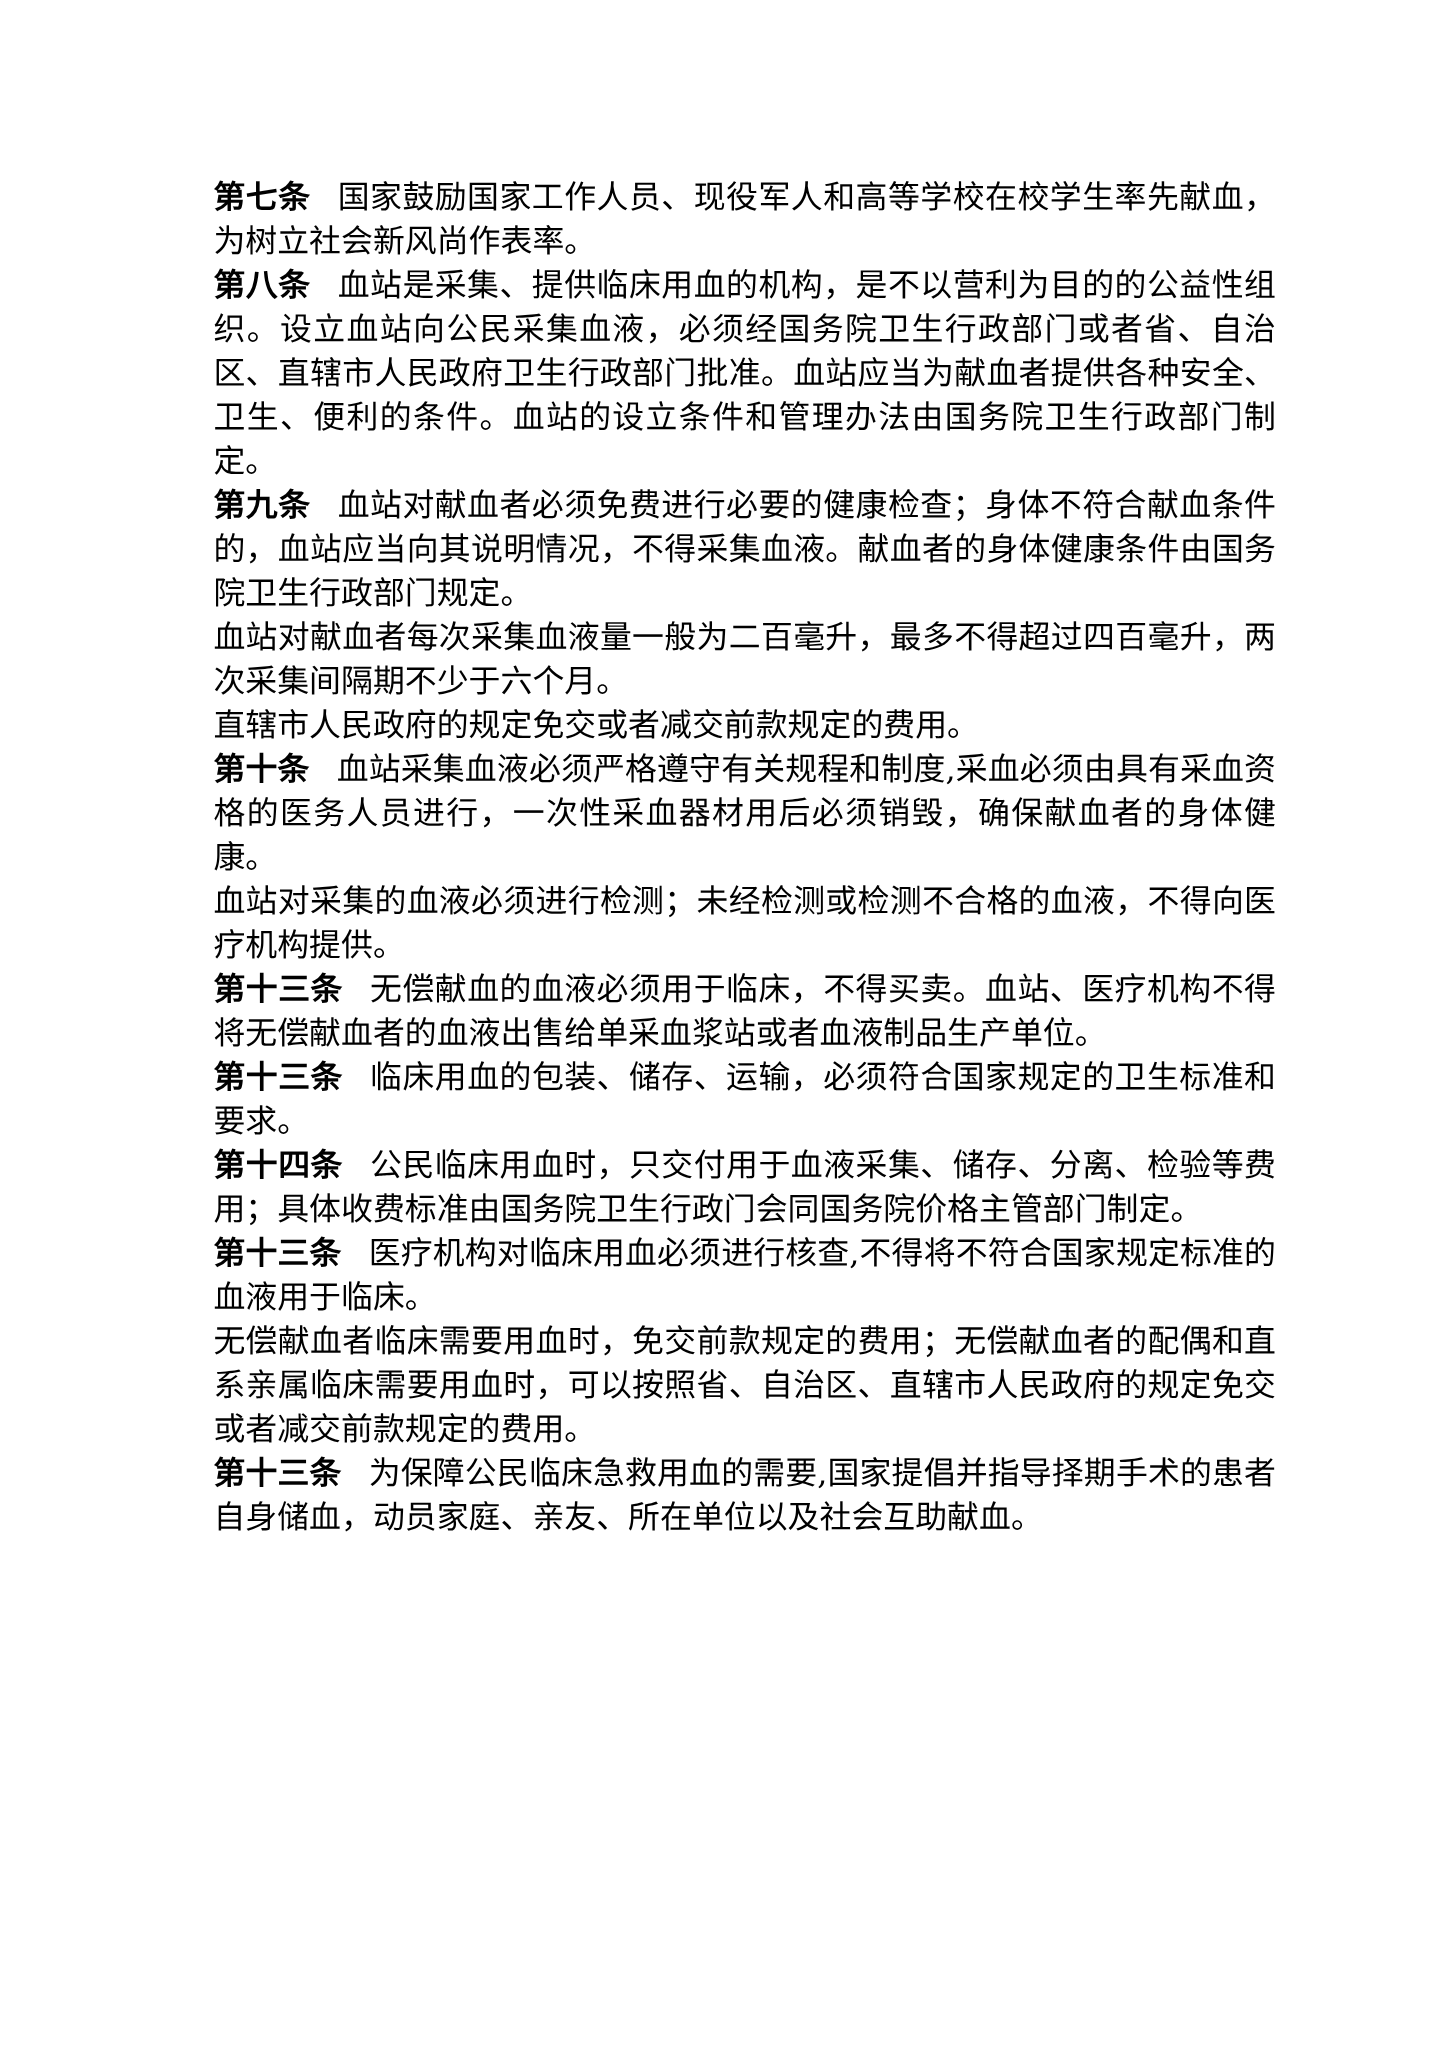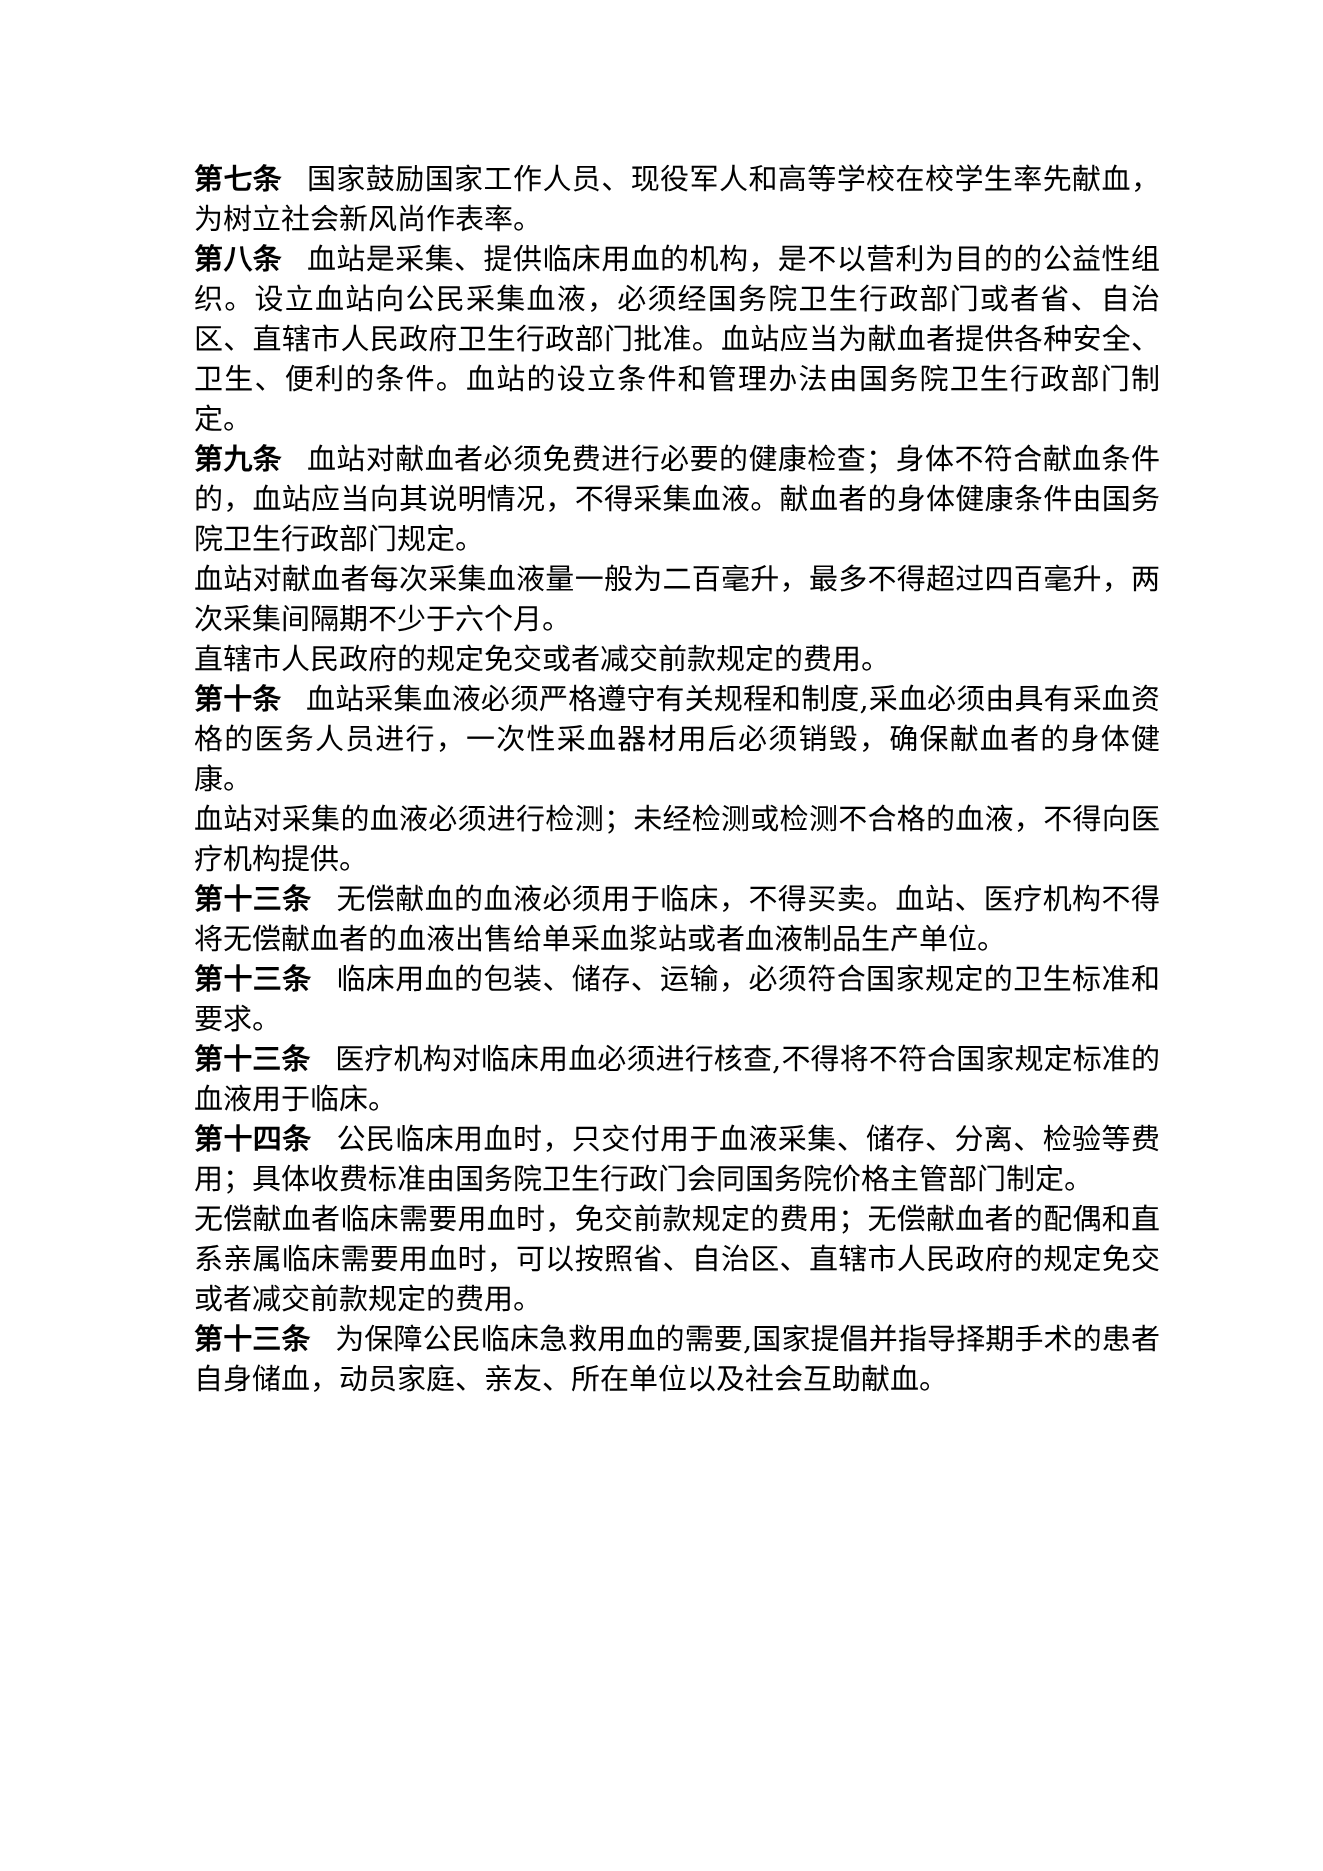--- a/index.html
+++ b/index.html
@@ -45,18 +45,18 @@
   <div class="content">
       <p class="para"><strong class="article-number">第七条</strong><span>国家鼓励国家工作人员、现役军人和高等学校在校学生率先献血，为树立社会新风尚作表率。</span></p>
       <p class="para"><strong class="article-number">第八条</strong><span>血站是采集、提供临床用血的机构，是不以营利为目的的公益性组织。设立血站向公民采集血液，必须经国务院卫生行政部门或者省、自治区、直辖市人民政府卫生行政部门批准。血站应当为献血者提供各种安全、卫生、便利的条件。血站的设立条件和管理办法由国务院卫生行政部门制定。</span></p>
       <p class="para"><strong class="article-number">第九条</strong><span>血站对献血者必须免费进行必要的健康检查；身体不符合献血条件的，血站应当向其说明情况，不得采集血液。献血者的身体健康条件由国务院卫生行政部门规定。</span></p>
       <p class="para"><span>血站对献血者每次采集血液量一般为二百毫升，最多不得超过四百毫升，两次采集间隔期不少于六个月。</span></p>
       <p class="para"><span>直辖市人民政府的规定免交或者减交前款规定的费用。</span></p>
       <p class="para"><strong class="article-number">第十条</strong><span>血站采集血液必须严格遵守有关规程和制度,采血必须由具有采血资格的医务人员进行，一次性采血器材用后必须销毁，确保献血者的身体健康。</span></p>
       <p class="para"><span>血站对采集的血液必须进行检测；未经检测或检测不合格的血液，不得向医疗机构提供。</span></p>
       <p class="para"><strong class="article-number">第十三条</strong><span>无偿献血的血液必须用于临床，不得买卖。血站、医疗机构不得将无偿献血者的血液出售给单采血浆站或者血液制品生产单位。</span></p>
       <p class="para"><strong class="article-number">第十三条</strong><span>临床用血的包装、储存、运输，必须符合国家规定的卫生标准和要求。</span></p>
+      <p class="para"><strong class="article-number">第十四条</strong><span>公民临床用血时，只交付用于血液采集、储存、分离、检验等费用；具体收费标准由国务院卫生行政门会同国务院价格主管部门制定。</span></p>
       <p class="para"><strong class="article-number">第十三条</strong><span>医疗机构对临床用血必须进行核查,不得将不符合国家规定标准的血液用于临床。</span></p>
-      <p class="para"><strong class="article-number">第十四条</strong><span>公民临床用血时，只交付用于血液采集、储存、分离、检验等费用；具体收费标准由国务院卫生行政门会同国务院价格主管部门制定。</span></p>
       <p class="para"><span>无偿献血者临床需要用血时，免交前款规定的费用；无偿献血者的配偶和直系亲属临床需要用血时，可以按照省、自治区、直辖市人民政府的规定免交或者减交前款规定的费用。</span></p>
       <p class="para"><strong class="article-number">第十三条</strong><span>为保障公民临床急救用血的需要,国家提倡并指导择期手术的患者自身储血，动员家庭、亲友、所在单位以及社会互助献血。</span></p>
     </div>
 </div>
 
 </body></html>

